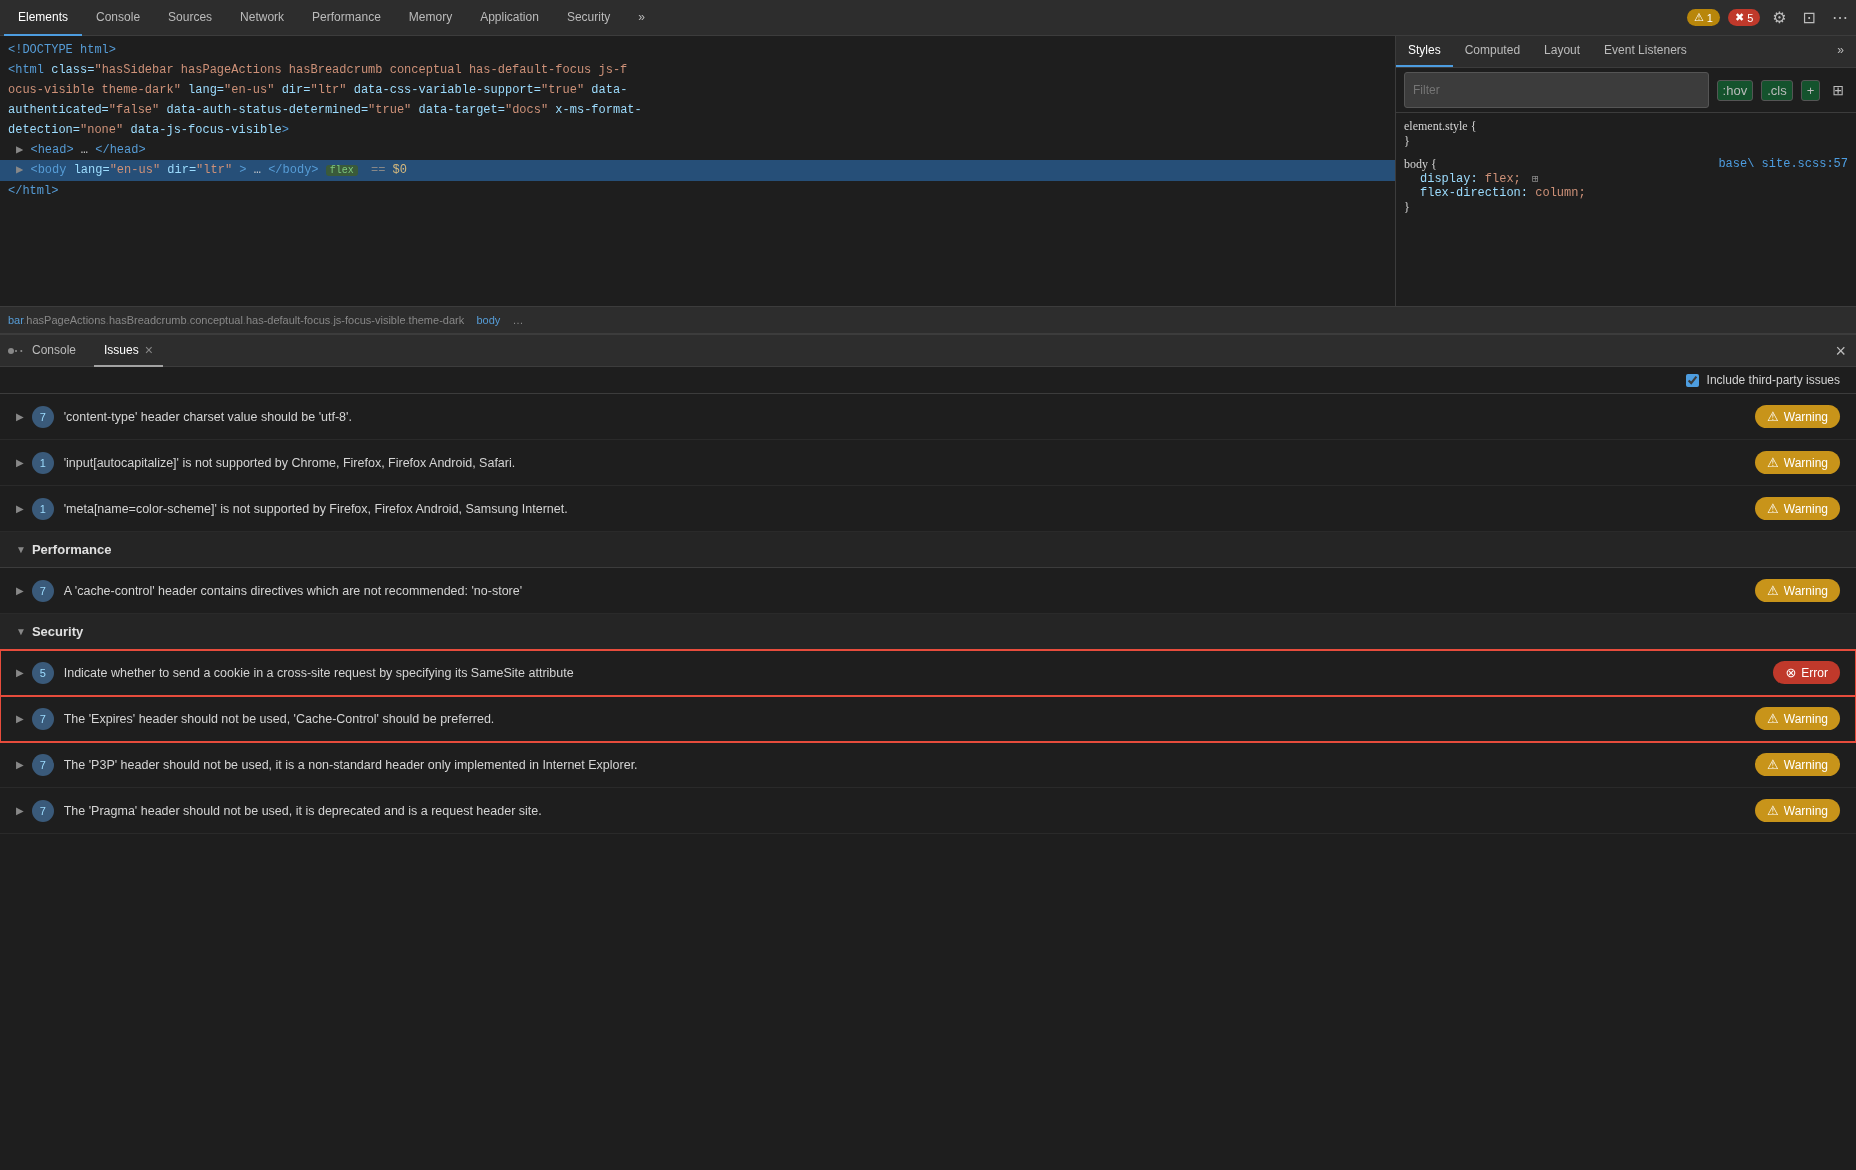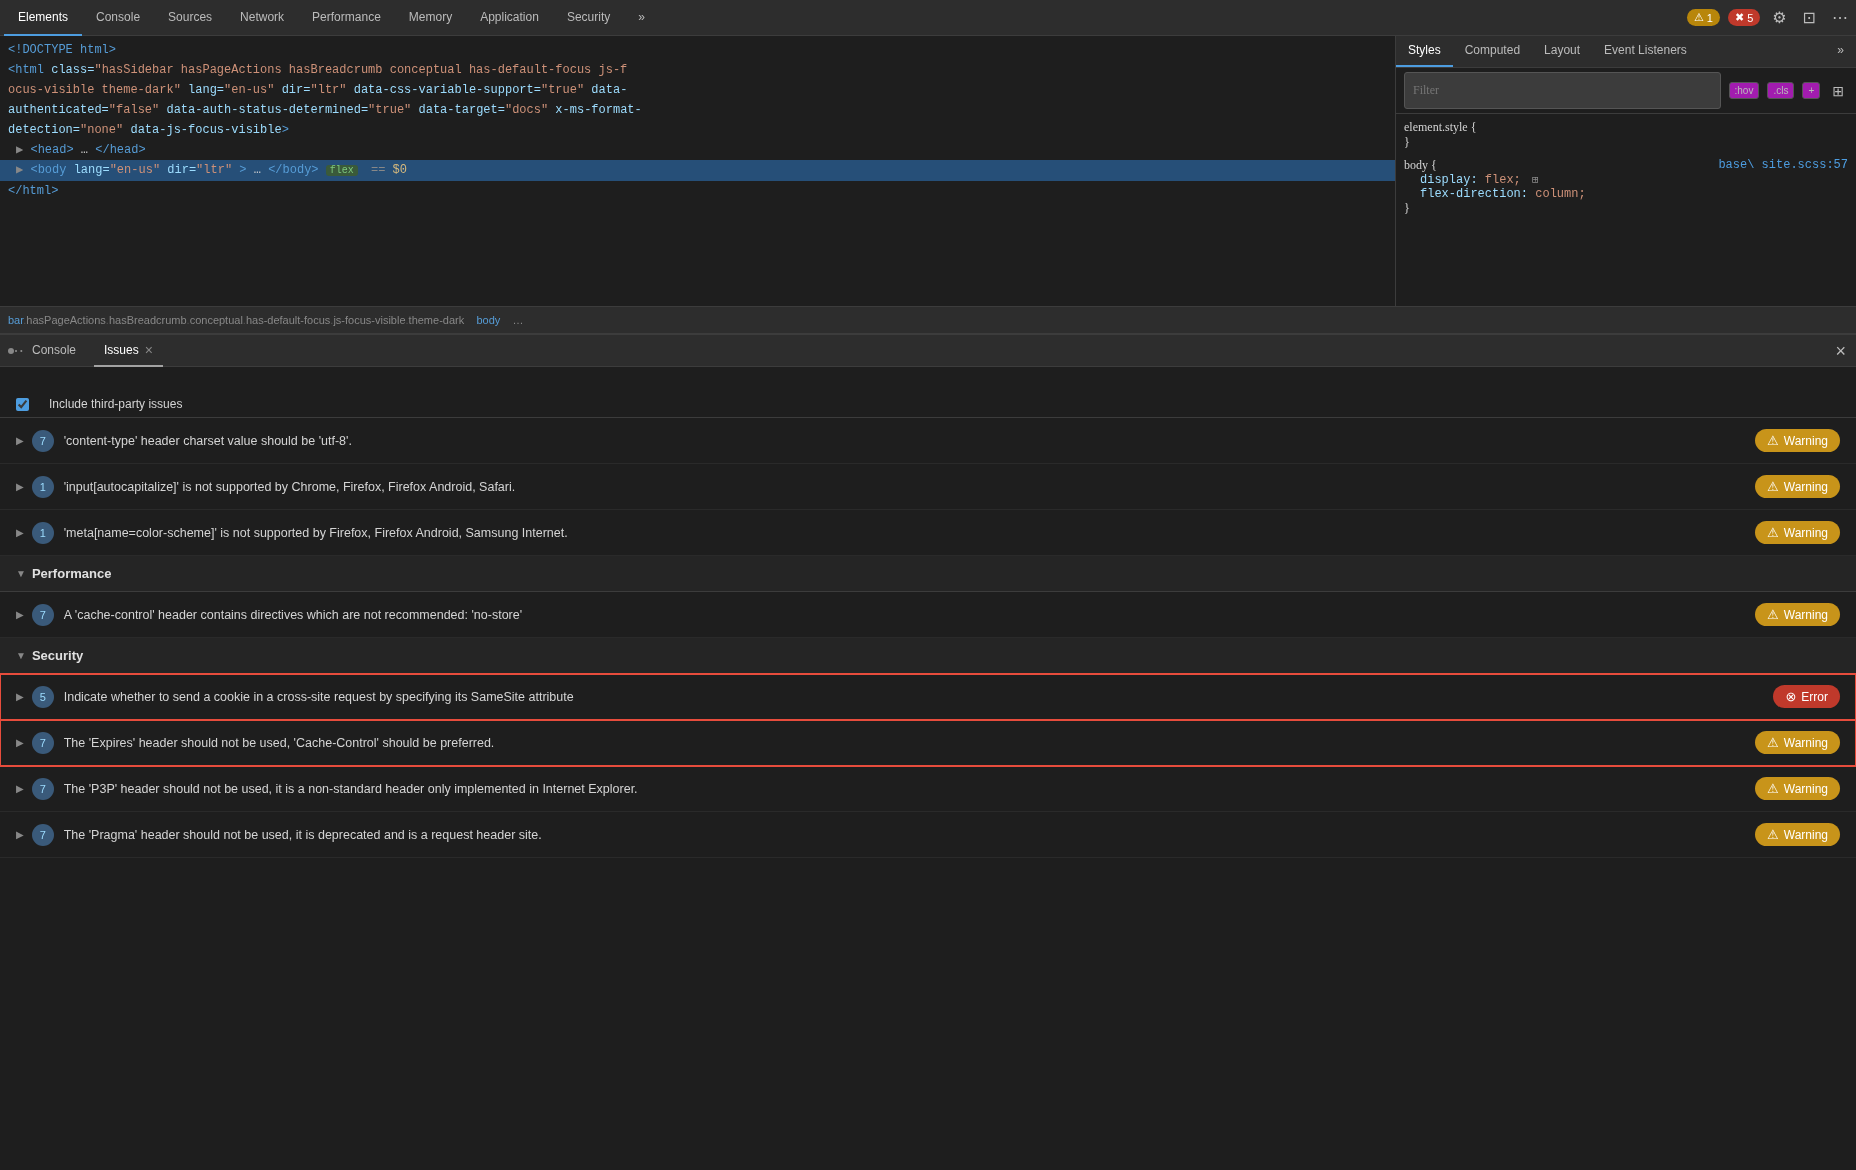--- a/index.html
+++ b/index.html
@@ -148,30 +148,29 @@
     }
     .styles-filter-input {
       background: #3c3c3c;
       border: 1px solid #555;
       border-radius: 3px;
       color: #d4d4d4;
       padding: 10px 8px;
       font-size: 12px;
       flex: 1;
       outline: none;
-      font-family: Liberation Serif, serif;
     }
     .styles-filter-btn {
       color: #bbb;
       cursor: pointer;
-      font-size: 10px;
+      font-size: 13px;
       padding: 2px 5px;
       border-radius: 3px;
       border: 1px solid #555;
-      background: #a21caf;
+      background: #14532d;
     }
     .styles-content {
       padding: 6px 8px;
       font-family: 'Courier New', monospace;
       font-size: 12px;
     }
     .css-rule { margin-bottom: 8px; }
     .css-selector { color: #d4d4d4; font-family: Liberation Serif, serif; }
     .css-source { color: #4d9de0; float: right; }
     .css-prop { color: #9cdcfe; padding-left: 16px; }
@@ -243,27 +242,26 @@
       color: #bbb;
       font-size: 18px;
       padding: 2px;
       line-height: 1;
     }
 
     
     .third-party-bar {
       display: flex;
       align-items: center;
-      justify-content: flex-start;
+      justify-content: flex-end;
       padding: 6px 16px;
       border-bottom: 1px solid #3c3c3c;
-      gap: 20px;
+      gap: 8px;
       font-size: 12px;
       color: #d4d4d4;
-      margin-top: 24px;
     }
     .third-party-bar input[type=checkbox] {
       accent-color: #4d9de0;
       cursor: pointer;
     }
 
     
     .issues-list {
       flex: 1;
       overflow-y: auto;

